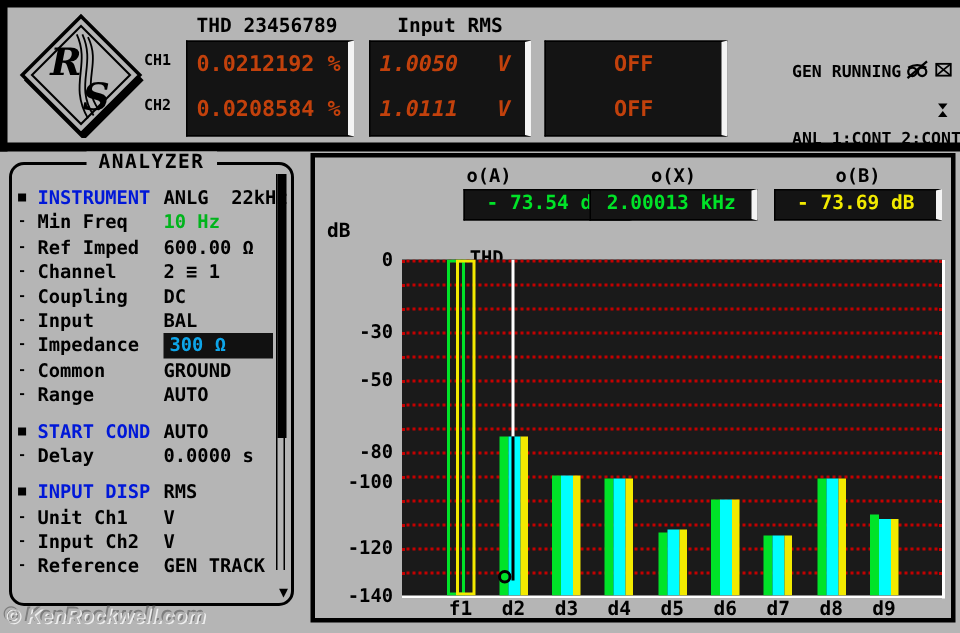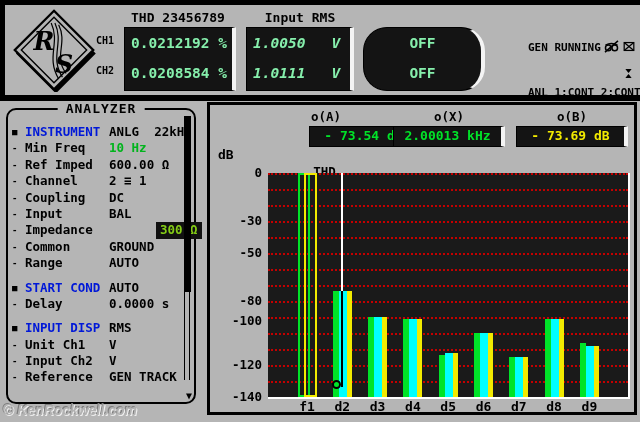--- a/index.html
+++ b/index.html
@@ -12,40 +12,40 @@
   .frame-top{position:absolute;left:0;top:0;width:640px;height:5px;background:#000;}
   .frame-left{position:absolute;left:0;top:0;width:5px;height:101px;background:#000;}
   .separator{position:absolute;left:0;top:95px;width:640px;height:6px;background:#000;}
   
   .logo{position:absolute;left:12px;top:8px;width:84px;height:84px;}
   .hdr-label{position:absolute;font-size:13px;letter-spacing:0;}
   .lcd{position:absolute;background:#141414;border:1px solid #000;border-right:4px solid #f4f4f4;
        box-sizing:border-box;}
   .lcd .row{height:30px;line-height:30px;font-size:14.5px;white-space:pre;padding-left:6px;}
   .lcd .row.center{text-align:center;padding-left:0;}
-  .green{color:#86efac;}
+  .green{color:#c2410c;}
   .ch-label{position:absolute;font-size:10px;}
   .status{position:absolute;left:528px;top:10px;font-size:11px;line-height:15px;white-space:pre;}
   .status .line{margin:0;}
   .status .gap{height:5px;}
   .sicon{vertical-align:-2px;margin-left:3px;}
   .date-icon{position:absolute;right:7px;top:68px;}
   
   .panel{position:absolute;left:6px;top:108px;width:190px;height:296px;
          border:2px solid #000;border-radius:10px;box-sizing:border-box;}
   .panel-title{position:absolute;top:-9px;left:50%;transform:translateX(-50%);
                background:#b5b5b5;padding:0 8px;font-size:13px;letter-spacing:1px;}
   .a-items{position:absolute;left:4px;top:14px;right:12px;}
   .a-row{display:flex;height:16.4px;line-height:16.4px;font-size:12.5px;white-space:pre;align-items:center;}
   .a-bullet{width:13px;font-size:9px;flex:0 0 13px;}
   .a-label{width:84px;flex:0 0 84px;}
   .a-label.section{color:#0018d8;}
   .a-value{flex:1;}
   .a-value.vgreen{color:#00b41c;}
-  .a-value.selected{background:#111;color:#84cc16;padding:0 4px;align-self:center;margin-left:47px;}
+  .a-value.selected{background:#111;color:#0ea5e9;padding:0 4px;align-self:center;}
   .a-spacer{height:8px;}
   .scroll-track{position:absolute;right:4px;top:6px;bottom:22px;width:4px;
                 border-left:1px solid #000;border-right:1px solid #000;}
   .scroll-thumb{position:absolute;right:3px;top:6px;width:6px;height:176px;background:#000;}
   .scroll-arrow{position:absolute;right:2px;bottom:1px;font-size:10px;line-height:10px;}
   
   .watermark{position:absolute;left:3px;top:402px;font-family:"Liberation Sans",sans-serif;
              font-style:italic;font-weight:bold;font-size:14px;color:#b2b2b2;
              text-shadow:1px 1px 0 #eee,-1px -1px 0 #7d7d7d;}
   
@@ -105,21 +105,21 @@
     <div class="row green">0.0208584 %</div>
   </div>
 
   <div class="hdr-label" style="left:246px;top:10px;width:108px;text-align:center;">Input RMS</div>
 
   <div class="lcd" style="left:246px;top:27px;width:108px;height:64px;font-style:italic;">
     <div class="row green">1.0050   V</div>
     <div class="row green">1.0111   V</div>
   </div>
 
-  <div class="lcd" style="left:363px;top:27px;width:122px;height:64px;border-radius:24px;">
+  <div class="lcd" style="left:363px;top:27px;width:122px;height:64px;">
     <div class="row center green">OFF</div>
     <div class="row center green">OFF</div>
   </div>
 
   <div class="status">
     <div class="line"><span>GEN RUNNING</span><svg class="sicon" width="15" height="13" viewBox="0 0 16 14">
           <g fill="none" stroke="#000" stroke-width="1.6">
             <circle cx="4.5" cy="8.5" r="3"></circle>
             <circle cx="11.5" cy="8.5" r="3"></circle>
             <path d="M1.5 5.5 Q8 2 14.5 5.5"></path>

